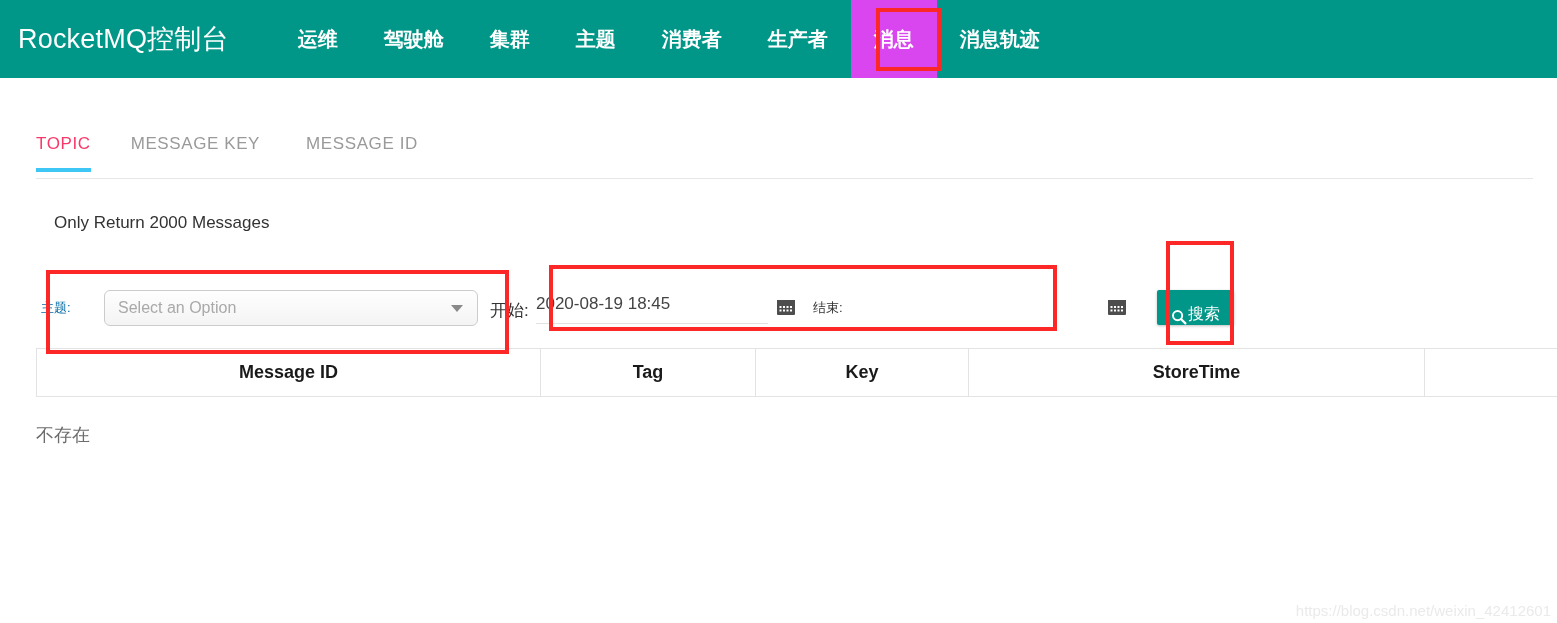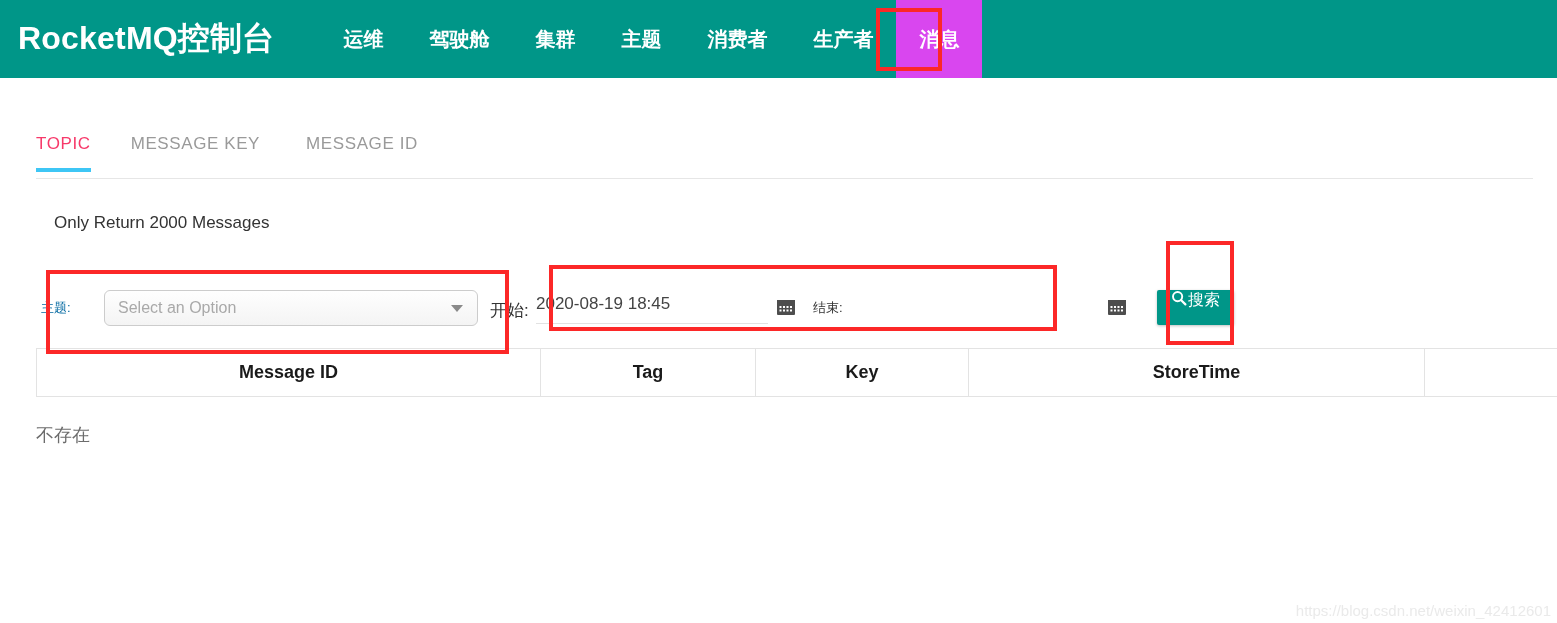--- a/index.html
+++ b/index.html
@@ -21,26 +21,25 @@
     left: 0;
     top: 0;
     width: 1557px;
     height: 78px;
     background: #009688;
     display: flex;
     align-items: center;
   }
   .brand {
     color: #ffffff;
-    font-size: 32px;
+    font-size: 27px;
     margin-left: 18px;
     margin-right: 46px;
     letter-spacing: 0.2px;
     white-space: nowrap;
-    font-weight: bold;
   }
   .nav-item {
     height: 78px;
     display: flex;
     align-items: center;
     justify-content: center;
     padding: 0 23px;
     color: #ffffff;
     font-size: 20px;
     white-space: nowrap;
@@ -191,21 +190,21 @@
     left: 1157px;
     top: 0px;
     height: 35px;
     padding: 0 14px;
     background: #009688;
     color: #ffffff;
     font-size: 16px;
     border: none;
     border-radius: 2px;
     display: flex;
-    align-items: flex-start;
+    align-items: flex-end;
     box-shadow: 0 1px 3px rgba(0,0,0,0.25);
     white-space: nowrap;
     cursor: pointer;
     font-family: "Liberation Sans", sans-serif;
   }
   .search-button .mag {
     margin-right: 1px;
     display: flex;
     align-items: center;
   }
@@ -276,20 +275,21 @@
 
 <div class="navbar">
   <div class="brand">RocketMQ控制台</div>
   <div class="nav-item">运维</div>
   <div class="nav-item">驾驶舱</div>
   <div class="nav-item">集群</div>
   <div class="nav-item">主题</div>
   <div class="nav-item">消费者</div>
   <div class="nav-item">生产者</div>
   <div class="nav-item active">消息</div>
+  <div class="nav-item">消息轨迹</div>
 </div>
 
 <div class="tabs">
   <div class="tab active">TOPIC</div>
   <div class="tab">MESSAGE KEY</div>
   <div class="tab">MESSAGE ID</div>
 </div>
 
 <div class="notice">Only Return 2000 Messages</div>
 

